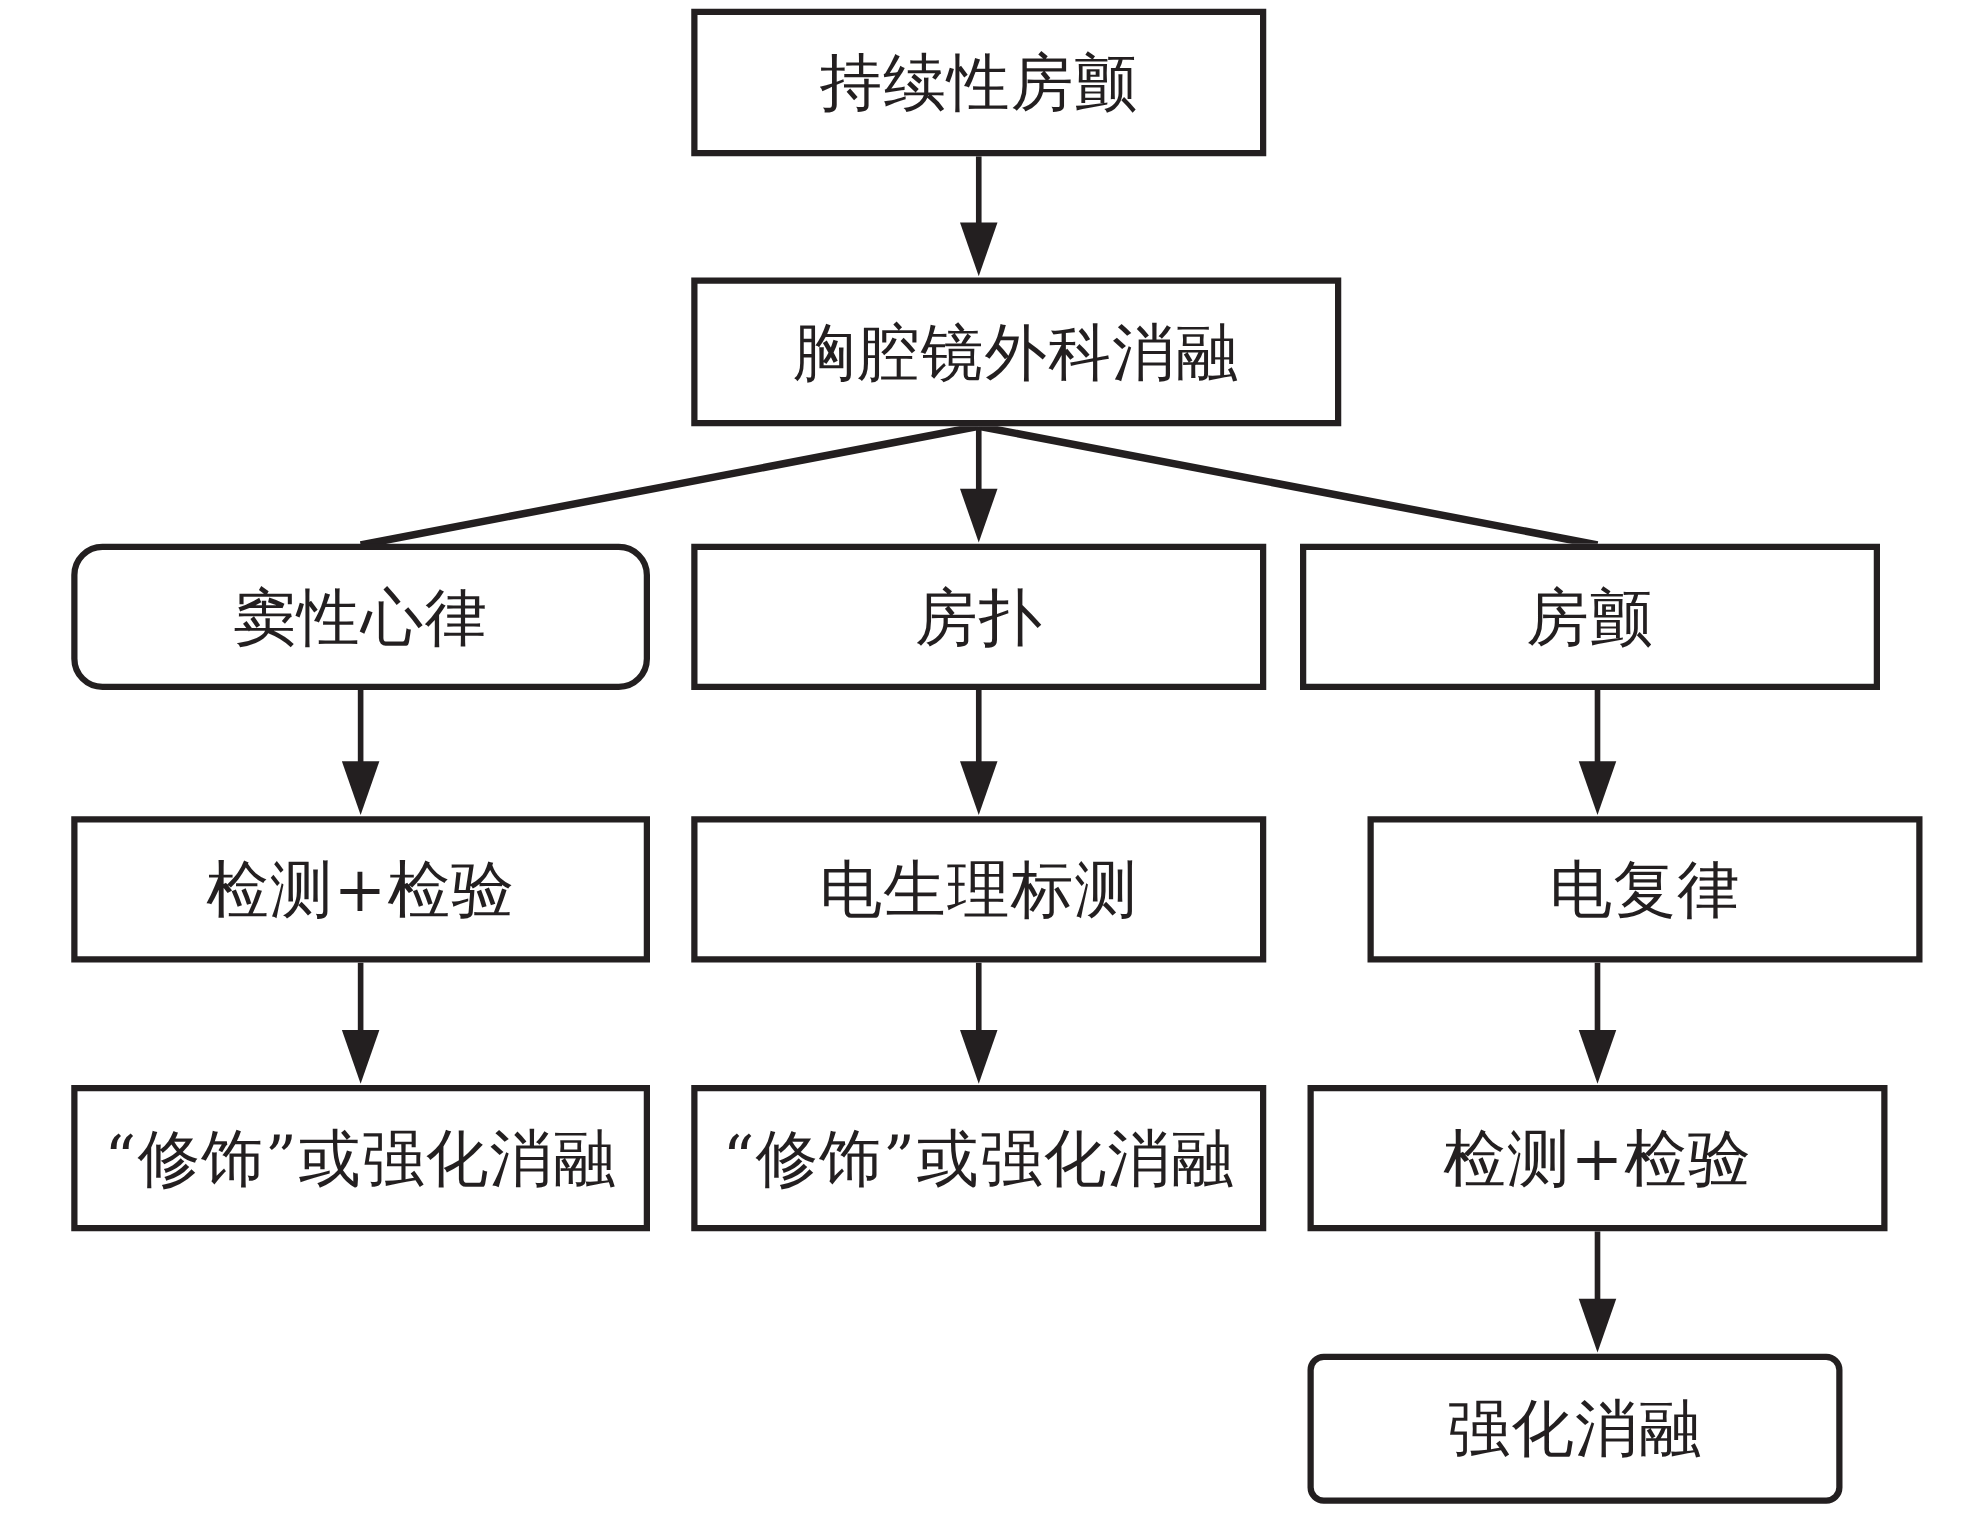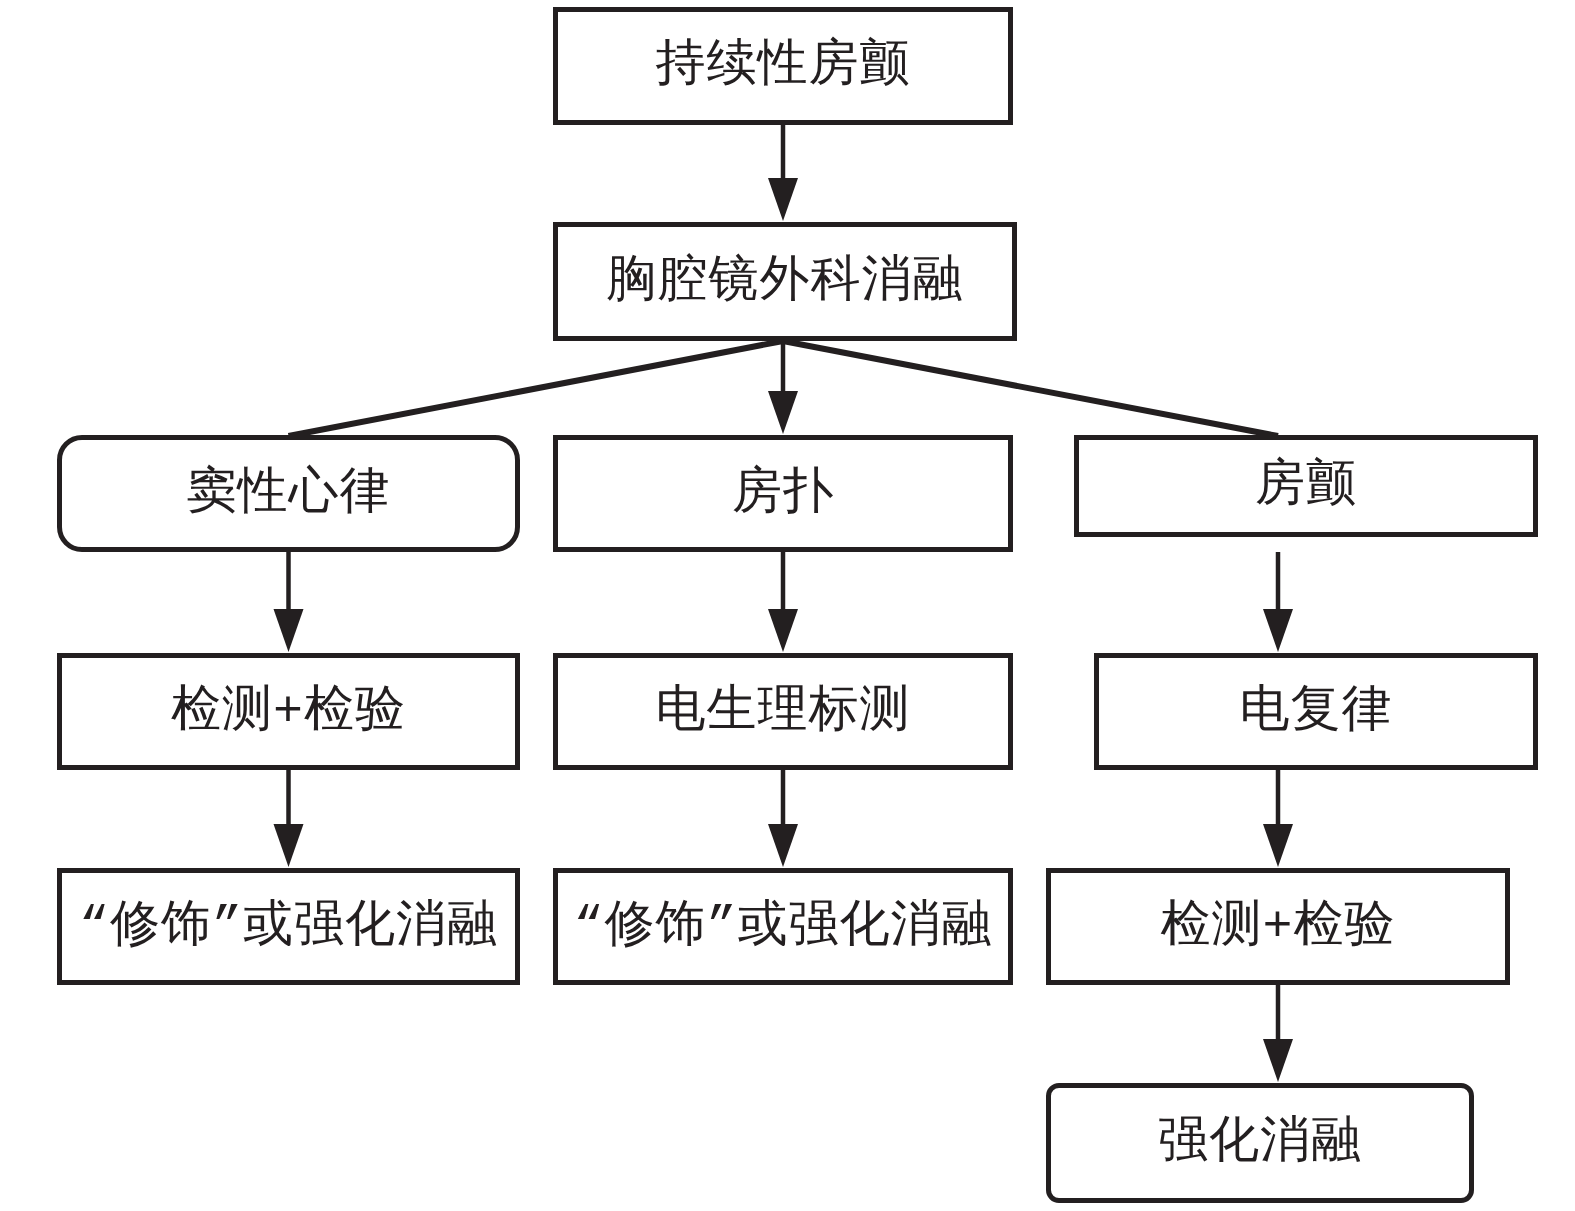--- a/index.html
+++ b/index.html
@@ -21,28 +21,27 @@
     box-sizing:border-box;
     border:5px solid #231f20;
     background:#ffffff;
     display:flex;align-items:center;justify-content:center;
     text-align:center;
     color:#231f20;
     font-size:50px;
     letter-spacing:1px;
     white-space:nowrap;
     line-height:1;
-    font-family:Liberation Mono, monospace;
   }
   
   .n-persistent   {left:553px; top:7px;    width:460px;height:118px;}
-  .n-thoraco      {left:553px; top:222px;  width:464px;height:119px;}
+  .n-thoraco      {left:553px; top:222px;  width:520px;height:119px;}
   .n-sinus        {left:57px;  top:435px;  width:463px;height:117px;border-radius:25px;}
   .n-flutter      {left:553px; top:435px;  width:460px;height:117px;align-items:center;}
-  .n-af           {left:1074px;top:435px;  width:464px;height:102px;}
+  .n-af           {left:1040px;top:435px;  width:464px;height:117px;}
   .n-detect-left  {left:57px;  top:653px;  width:463px;height:117px;}
   .n-epmap        {left:553px; top:653px;  width:460px;height:117px;}
   .n-cardioversion{left:1094px;top:653px;  width:444px;height:117px;}
   .n-modify-left  {left:57px;  top:868px;  width:463px;height:117px;}
   .n-modify-mid   {left:553px; top:868px;  width:460px;height:117px;}
   .n-detect-right {left:1046px;top:868px;  width:464px;height:117px;}
   .n-enhanced     {left:1046px;top:1083px; width:428px;height:120px;border-radius:13px;}
 </style>
 </head>
 <body>

